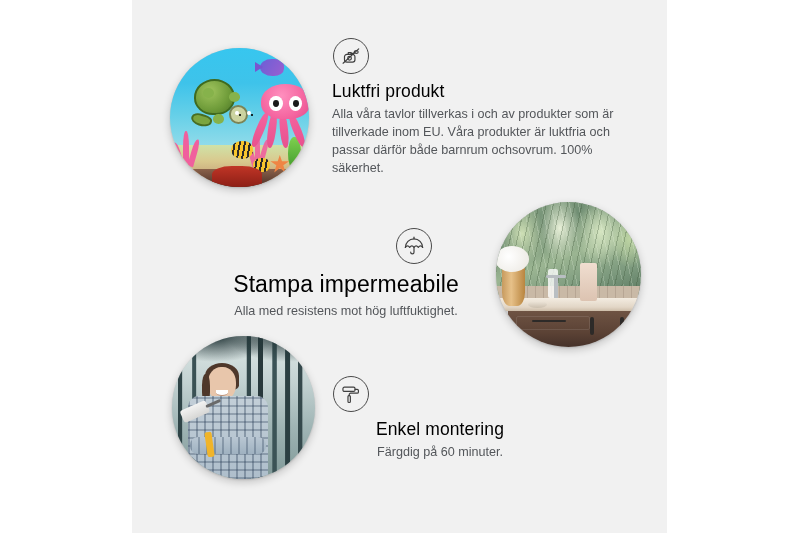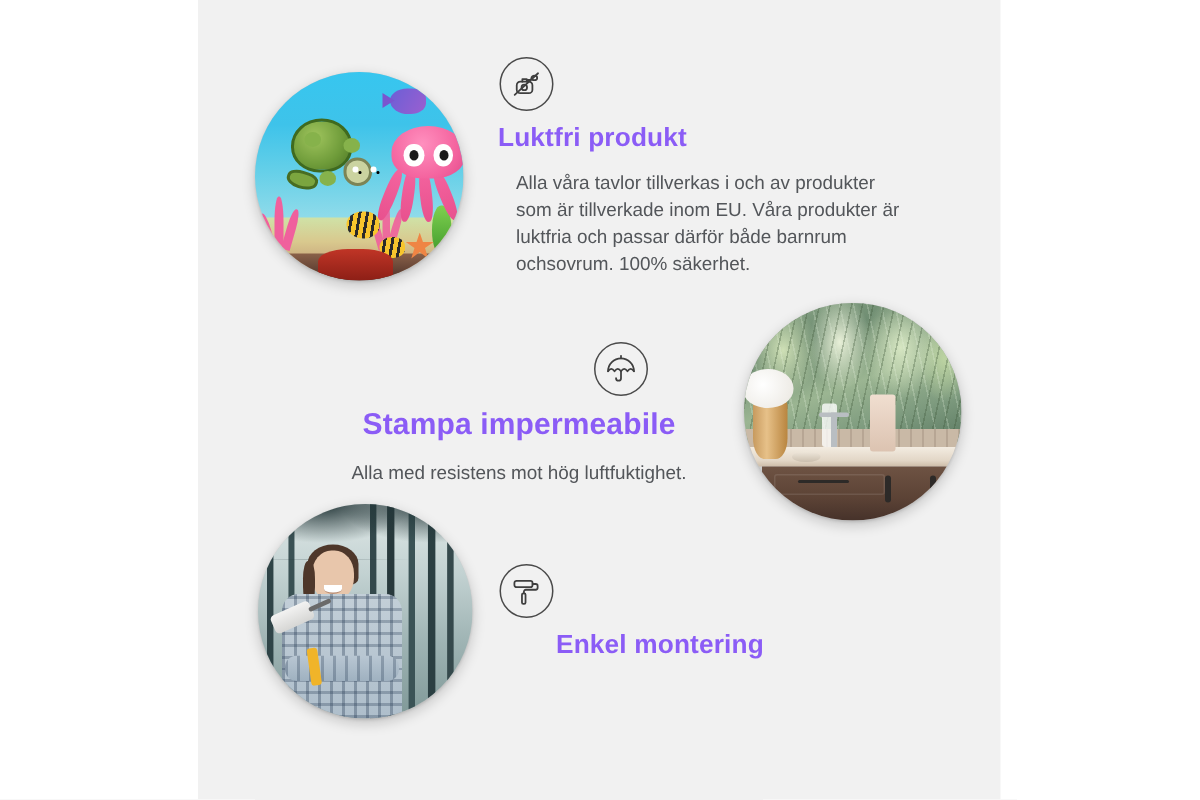--- a/index.html
+++ b/index.html
@@ -159,34 +159,34 @@
   
   .feature{position:absolute;}
   .ficon{
     width:36px;height:36px;border-radius:50%;
     border:1.5px solid #4a4a4a;
     display:flex;align-items:center;justify-content:center;
     box-sizing:border-box;
   }
   .ficon svg{display:block;}
   .ftitle{
-    font-size:17.5px;font-weight:700;color:#8b5cf6;
+    font-size:17.5px;font-weight:400;color:#000000;
     margin:7px 0 4px 0;letter-spacing:.1px;line-height:1.2;
   }
   .fdesc{
-    font-size:12.6px;color:#53565a;line-height:1.42;margin:12px;
+    font-size:12.6px;color:#53565a;line-height:1.42;margin:0;
   }
 
   
   #feature-odour{left:332px;top:38px;width:290px;}
   #feature-odour .ficon{margin-left:1px;}
   
   #feature-waterproof{left:216px;top:228px;width:260px;text-align:center;}
   #feature-waterproof .ficon{margin:0 0 0 auto;margin-right:44px;}
-  #feature-waterproof .ftitle{font-size:20px;text-align:center;}
+  #feature-waterproof .ftitle{font-size:23px;text-align:center;}
   
   #feature-mounting{left:325px;top:376px;width:230px;text-align:center;}
   #feature-mounting .ficon{margin:0 auto 0 8px;}
   #feature-mounting .ftitle{text-align:center;}
 </style>
 </head>
 <body>
 
 <div class="stage">
 
@@ -300,15 +300,16 @@
 
   <div class="feature" id="feature-mounting">
     <div class="ficon">
       <svg width="22" height="22" viewBox="0 0 24 24" fill="none" stroke="#3f3f3f" stroke-width="1.3" stroke-linecap="round" stroke-linejoin="round">
         <rect x="3.2" y="4.6" width="13.2" height="4.6" rx="1.6"></rect>
         <path d="M16.4 6.9h2.3a1.4 1.4 0 0 1 1.4 1.4v1.4a1.4 1.4 0 0 1-1.4 1.4h-7.2a1.4 1.4 0 0 0-1.4 1.4v1.2"></path>
         <rect x="8.7" y="13.7" width="2.6" height="7.6" rx="1"></rect>
       </svg>
     </div>
     <div class="ftitle">Enkel montering</div>
+    <p class="fdesc">Färgdig på 60 minuter.</p>
   </div>
 
 </div>
 
 </body></html>

